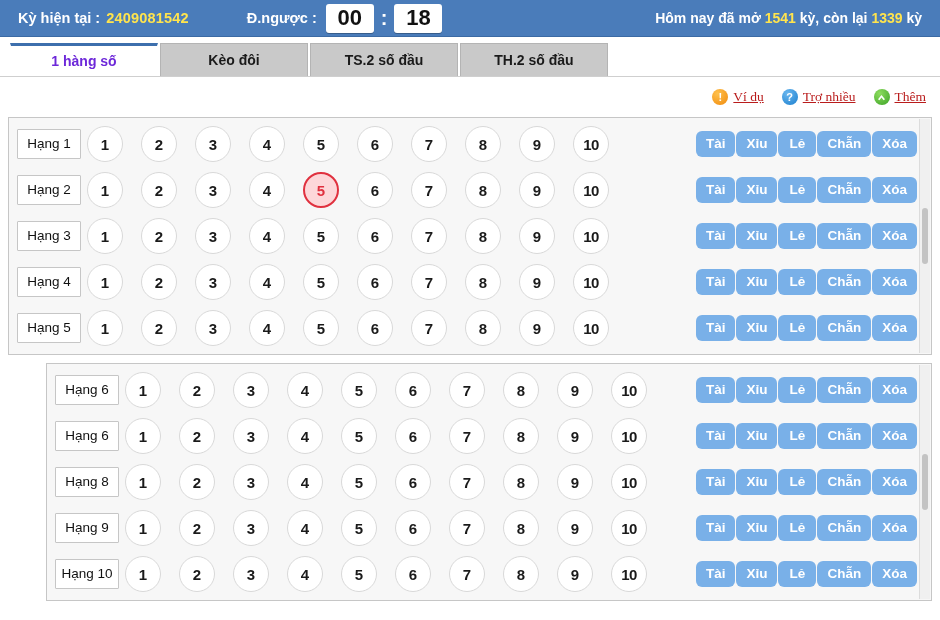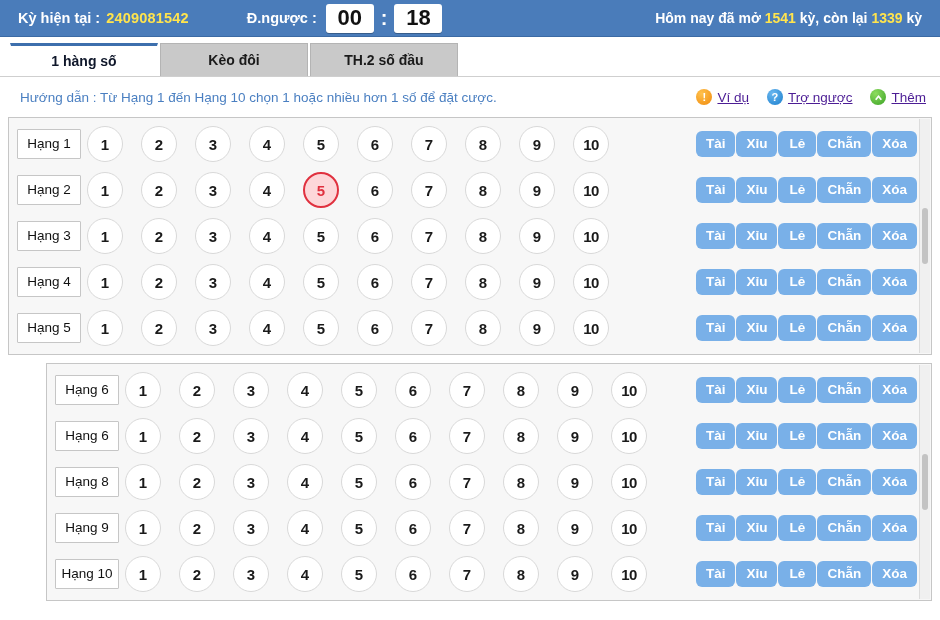--- a/index.html
+++ b/index.html
@@ -109,21 +109,21 @@
     border: 1px solid #b4b4b4;
     border-bottom: none;
     color: #1a1a1a;
     font-weight: bold;
   }
   .tab.active {
     background: #ffffff;
     border: 1px solid #ffffff;
     border-top: 3px solid #3d6fad;
     border-bottom: none;
-    color: #0f172a;
+    color: #6d28d9;
     font-weight: bold;
     line-height: 31px;
     position: relative;
     z-index: 3;
   }
 
   
   .instr {
     height: 40px;
     display: flex;
@@ -143,22 +143,23 @@
     gap: 18px;
   }
   .ilink {
     display: flex;
     align-items: center;
     gap: 5px;
     cursor: pointer;
     font-size: 13.5px;
   }
   .ilink .txt {
-    color: #4c1d95;
+    color: #b91c1c;
     text-decoration: underline;
+    font-family: Liberation Serif, serif;
   }
   .cicon {
     width: 16px;
     height: 16px;
     border-radius: 50%;
     display: inline-flex;
     align-items: center;
     justify-content: center;
     color: #ffffff;
     font-size: 11px;
@@ -299,33 +300,33 @@
     <span class="num">1541</span>
     <span>kỳ, còn lại</span>
     <span class="num">1339</span>
     <span>kỳ</span>
   </div>
 </div>
 
 <div class="tabbar" id="tabbar">
     <div class="tab active">1 hàng số</div>
     <div class="tab inactive">Kèo đôi</div>
+    <div class="tab inactive">TS.2 số đầu</div>
     <div class="tab inactive">TH.2 số đầu</div>
   </div>
 
 <div class="instr">
-  <div class="instr-text">Hướng dẫn : Từ Hạng 1 đến Hạng 10 chọn 1 hoặc nhiều hơn 1 số để đặt cược.</div>
   <div class="instr-links" id="instr-links">
       <div class="ilink">
         <span class="cicon orange">!</span>
         <span class="txt">Ví dụ</span>
       </div>
       <div class="ilink">
         <span class="cicon blue">?</span>
-        <span class="txt">Trợ ngược</span>
+        <span class="txt">Trợ nhiều</span>
       </div>
       <div class="ilink">
         <span class="cicon green">
           <svg width="9" height="7" viewBox="0 0 9 7">
             <path d="M4.5 1 L8 5.2 L6.6 6.2 L4.5 3.6 L2.4 6.2 L1 5.2 Z" fill="#ffffff"></path>
           </svg>
         </span>
         <span class="txt">Thêm</span>
       </div>
     </div>

